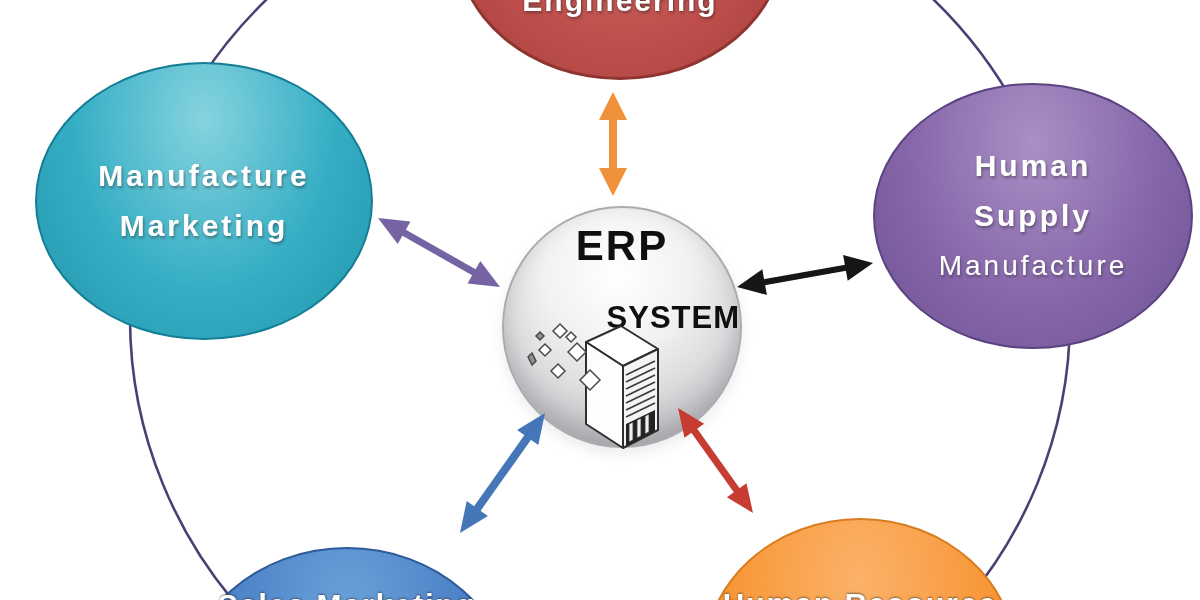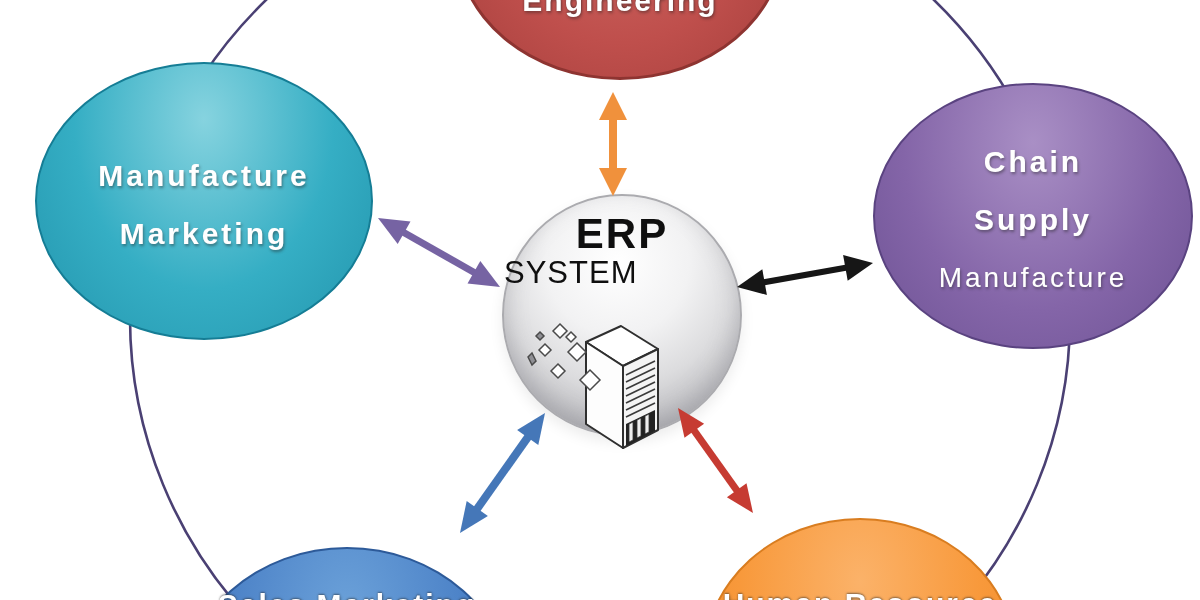--- a/index.html
+++ b/index.html
@@ -9,21 +9,20 @@
   }
   svg.layer{position:absolute;left:0;top:0;pointer-events:none;}
   .node{
     position:absolute;border-radius:50%;
     display:flex;flex-direction:column;align-items:center;justify-content:center;
     color:#fff;text-align:center;
   }
   .node .ln{
     font-size:30px;line-height:50px;font-weight:600;letter-spacing:3px;
     text-shadow:1px 2px 3px rgba(30,30,30,.45), 0 0 1px rgba(255,255,255,.35);
-    margin-top:8px;
   }
   .node .ln.light{font-weight:400;font-size:28px;}
   .clipped-label{
     position:absolute;left:0;right:0;text-align:center;
     font-size:30px;line-height:36px;font-weight:600;letter-spacing:2px;color:#fff;
     text-shadow:0 -1px 2px rgba(40,40,40,.55), 1px 2px 3px rgba(30,30,30,.4);
   }
   
   #node-top{
     left:455px;top:-198px;width:324px;height:272px;z-index:2;
@@ -45,32 +44,32 @@
     background:radial-gradient(ellipse at 50% 22%, #6ba1d9 0%, #4a80c6 55%, #3b6cb0 100%);
     border:2px solid #2d5a99;
   }
   #node-hr{
     left:703px;top:518px;width:310px;height:280px;z-index:2;
     background:radial-gradient(ellipse at 50% 22%, #fbb269 0%, #f8993b 55%, #ef8826 100%);
     border:2px solid #d97d20;
   }
   
   #sphere{
-    position:absolute;left:502px;top:194px;width:236px;height:238px;border-radius:50%;z-index:3;
+    position:absolute;left:502px;top:206px;width:236px;height:238px;border-radius:50%;z-index:3;
     background:radial-gradient(circle at 48% 28%, #ffffff 0%, #f2f2f3 34%, #dcdcde 58%, #b6b6ba 84%, #9a9aa0 100%);
     border:2px solid #ababaf;
     box-shadow:inset 0 -10px 22px rgba(120,120,130,.35), 0 6px 14px rgba(0,0,0,.08);
   }
   #sphere .erp-title{
     margin-top:16px;text-align:center;font-size:42px;line-height:44px;font-weight:bold;
     letter-spacing:2px;color:#0f0f0f;
   }
   #sphere .erp-subtitle{
-    text-align:left;font-size:31px;line-height:34px;font-weight:normal;
-    letter-spacing:1px;color:#0f0f0f;
+    text-align:right;font-size:31px;line-height:34px;font-weight:bold;
+    letter-spacing:1px;color:#0f0f0f;margin-top:33px;
   }
 </style>
 </head>
 <body>
 
 <div id="canvas">
 
   <svg class="layer" width="1200" height="600" viewBox="0 0 1200 600" style="z-index:1">
     <ellipse cx="600" cy="318" rx="470" ry="452" fill="none" stroke-width="2.6" stroke="#4a4073"></ellipse>
   </svg>
@@ -78,21 +77,21 @@
   <div id="node-top" class="node">
     <span class="clipped-label" style="top:178px">Engineering</span>
   </div>
 
   <div id="node-mrp" class="node">
     <span class="ln">Manufacture</span>
     <span class="ln">Marketing</span>
   </div>
 
   <div id="node-scm" class="node">
-    <span class="ln">Chain</span>
+    <span class="ln">Human</span>
     <span class="ln">Supply</span>
     <span class="ln light">Manufacture</span>
   </div>
 
   <div id="node-sales" class="node">
     <span class="clipped-label" style="top:38px">Sales Marketing</span>
   </div>
 
   <div id="node-hr" class="node">
     <span class="clipped-label" style="top:66px">Human Resource</span>

